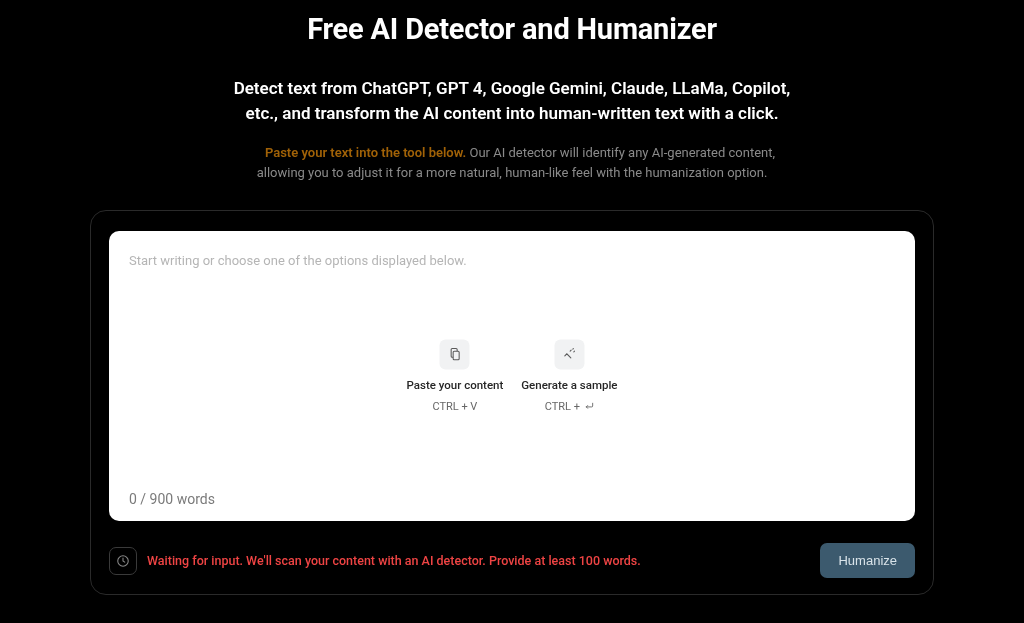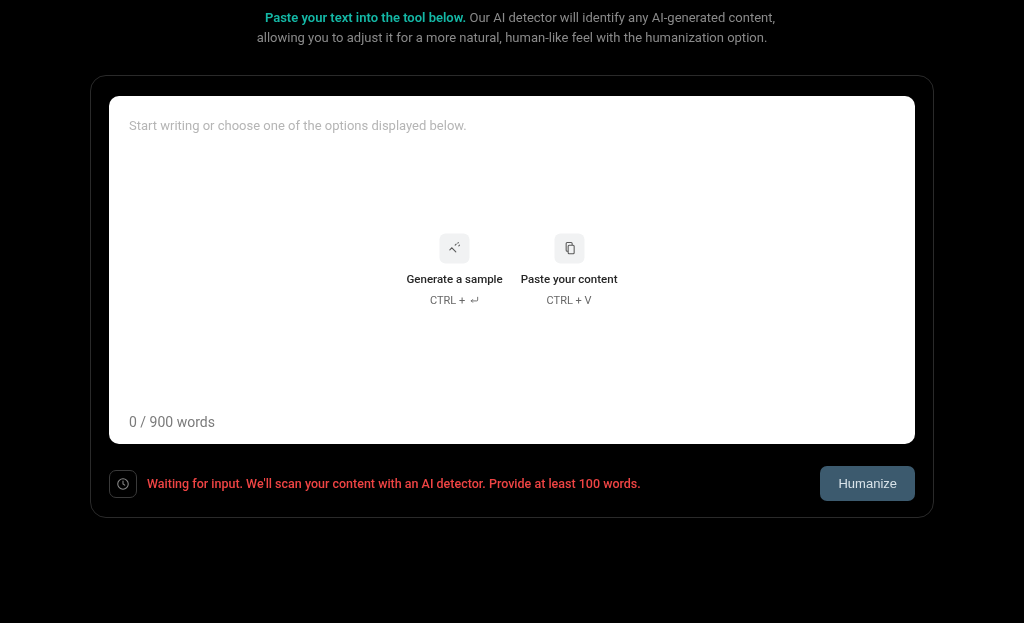--- a/index.html
+++ b/index.html
@@ -36,37 +36,37 @@
     }
     .instruction {
       font-size: 13px;
       text-align: center;
       max-width: 550px;
       line-height: 1.5;
       color: #8a8a8a;
       margin-bottom: 28px;
     }
     .instruction .bold {
-      color: #14b8a6;
+      color: #a16207;
       font-weight: 600;
       margin-left: 16px;
     }
     .tool-frame {
       width: 844px;
       border: 1px solid #2a2a2a;
       border-radius: 16px;
       padding: 20px 18px 16px 18px;
       display: flex;
       flex-direction: column;
       gap: 0;
     }
     .editor-card {
       background: #fff;
       border-radius: 10px;
-      height: 348px;
+      height: 290px;
       position: relative;
       padding: 22px 20px 16px 20px;
       display: flex;
       flex-direction: column;
     }
     .placeholder {
       color: #b5b5b5;
       font-size: 13px;
     }
     .center-actions {
@@ -146,56 +146,58 @@
       border: none;
       border-radius: 7px;
       padding: 10px 18px;
       cursor: pointer;
     }
   </style>
 </head>
 <body>
 
 <div class="page">
+  <h1 class="title">Free AI Detector and Humanizer</h1>
+  <p class="subtitle">Detect text from ChatGPT, GPT 4, Google Gemini, Claude, LLaMa, Copilot, etc., and transform the AI content into human-written text with a click.</p>
   <p class="instruction">
     <span class="bold">Paste your text into the tool below.</span><span> Our AI detector will identify any AI-generated content, allowing you to adjust it for a more natural, human-like feel with the humanization option.</span>
   </p>
 
   <div class="tool-frame">
     <div class="editor-card">
       <div class="placeholder">Start writing or choose one of the options displayed below.</div>
 
       <div class="center-actions">
+        <div class="action">
+          <div class="icon-box">
+            <svg width="16" height="16" viewBox="0 0 24 24" fill="none" stroke="#5a5a5a" stroke-width="1.6">
+              <rect x="7" y="3" width="9" height="13" rx="1.5"></rect>
+              <rect x="10" y="7" width="9" height="13" rx="1.5" fill="#f1f2f3"></rect>
+            </svg>
+          </div>
+          <div class="action-label">Paste your content</div>
+          <div class="action-shortcut">CTRL + V</div>
+        </div>
+
         <div class="action">
           <div class="icon-box">
             <svg width="16" height="16" viewBox="0 0 24 24" fill="none" stroke="#5a5a5a" stroke-width="1.6" stroke-linecap="round">
               <path d="M5 14l3-3 6 6"></path>
               <path d="M13 7l1.5-1.5M17 4l.8-.8M18.5 8l1-1"></path>
             </svg>
           </div>
           <div class="action-label">Generate a sample</div>
           <div class="action-shortcut">
             <span>CTRL + </span>
             <svg width="11" height="11" viewBox="0 0 24 24" fill="none" stroke="#676767" stroke-width="2" stroke-linecap="round">
               <path d="M20 6v6a2 2 0 0 1-2 2H6"></path>
               <path d="M9 11l-3 3 3 3"></path>
             </svg>
           </div>
         </div>
-
-        <div class="action">
-          <div class="icon-box">
-            <svg width="16" height="16" viewBox="0 0 24 24" fill="none" stroke="#5a5a5a" stroke-width="1.6">
-              <rect x="7" y="3" width="9" height="13" rx="1.5"></rect>
-              <rect x="10" y="7" width="9" height="13" rx="1.5" fill="#f1f2f3"></rect>
-            </svg>
-          </div>
-          <div class="action-label">Paste your content</div>
-          <div class="action-shortcut">CTRL + V</div>
-        </div>
       </div>
 
       <div class="word-count">0 / 900 words</div>
     </div>
 
     <div class="status-bar">
       <div class="status-left">
         <div class="clock-box">
           <svg width="14" height="14" viewBox="0 0 24 24" fill="none" stroke="#8a8a8a" stroke-width="1.8" stroke-linecap="round">
             <circle cx="12" cy="12" r="9"></circle>

